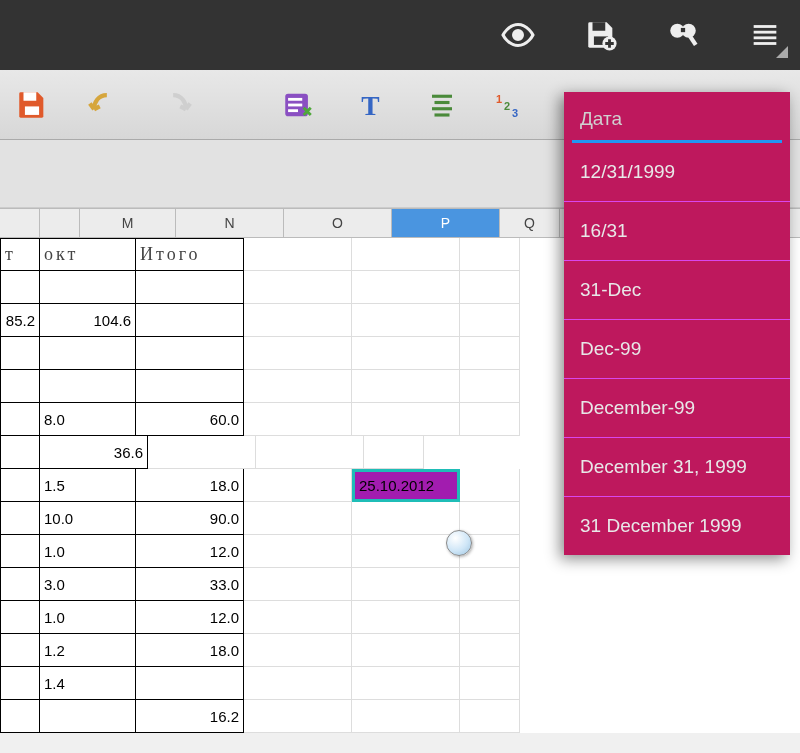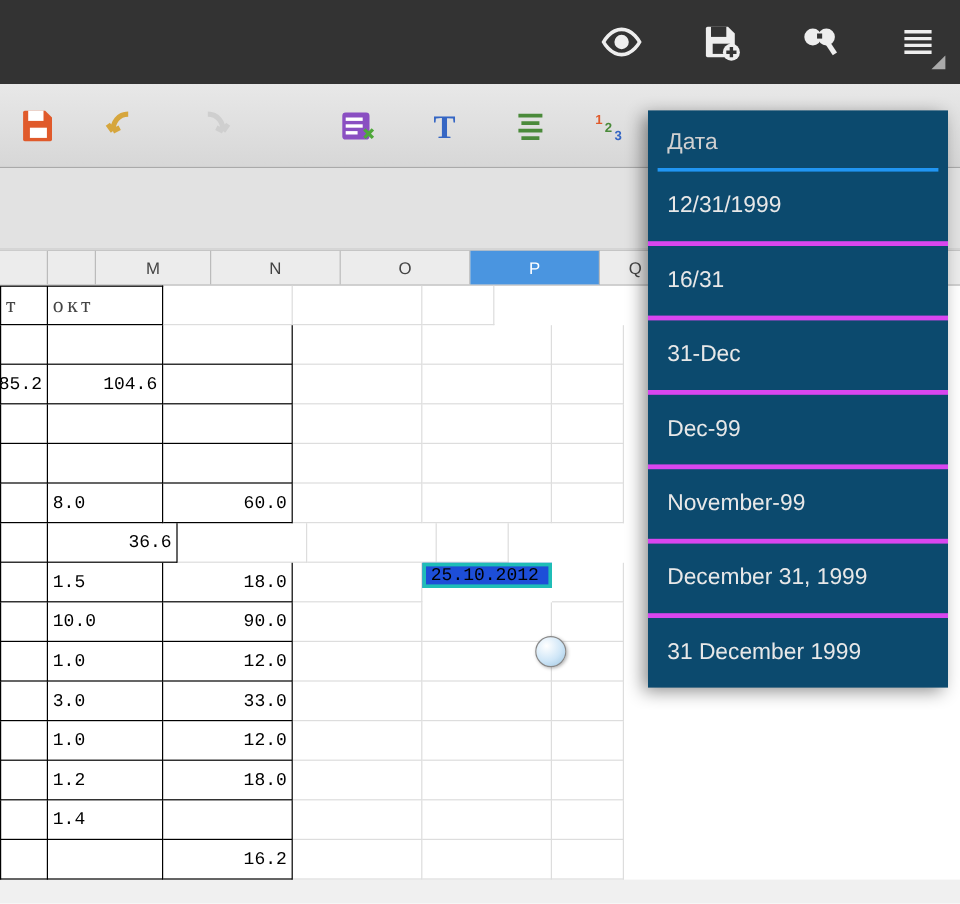--- a/index.html
+++ b/index.html
@@ -82,60 +82,60 @@
 
 
 .cell.bL { border-left:1px solid #000; }
 .cell.bR { border-right:1px solid #000; }
 .cell.bT { border-top:1px solid #000; }
 .cell.bB { border-bottom:1px solid #000; }
 
 
 .cell.selcell {
   border:3px solid #1fbdb7 !important;
-  background:#1d4ed8;
-  height:21px;
+  background:#a21caf;
+  height:33px;
 }
 
 
 .handle {
   position:absolute;
   width:26px; height:26px;
   border-radius:50%;
   background: radial-gradient(circle at 35% 30%, #fff, #cfe6f7 55%, #9cc4e0);
   border:1px solid #888;
   box-shadow: 1px 1px 3px rgba(0,0,0,.3);
 }
 
 
 .dropdown {
   position:absolute;
   top: 92px; right: 10px;
-  width: 250px;
-  background: #0c4a6e;
+  width: 226px;
+  background: #be185d;
   color:#e8e8e8;
   font-size: 19px;
   box-shadow: -4px 4px 14px rgba(0,0,0,.45);
   z-index: 50;
 }
 .dropdown .dd-title {
   padding: 16px 16px 10px 16px;
   color: #d0d0d0;
 }
 .dropdown .dd-underline {
   height:3px; background:#2196f3; margin: 0 8px;
 }
 .dropdown .dd-item {
   padding: 18px 16px;
-  border-bottom: 4px solid #d946ef;
+  border-bottom: 1px solid #d946ef;
 }
 .dropdown .dd-item:last-child { border-bottom:none; }
 
 .serif { font-family: "Times New Roman", Times, serif; letter-spacing:3px; font-size:18px; color:#444; }
-.val { font-family: Liberation Mono, monospace; }
+.val { font-family: Liberation Sans, sans-serif; }
 </style>
 </head>
 <body>
 
 <div class="titlebar">
   <div class="ticon">
     <svg width="36" height="36" viewBox="0 0 24 24" fill="none" stroke="#eee" stroke-width="2">
       <path d="M2 12s3.5-7 10-7 10 7 10 7-3.5 7-10 7S2 12 2 12z"></path>
         <circle cx="12" cy="12" r="3" fill="#eee"></circle>
     </svg>
@@ -232,20 +232,21 @@
     <div class="colhdr cP sel">P</div>
     <div class="colhdr cQ">Q</div>
   </div>
 
   <div class="gridwrap">
     <div class="cells">
 
       <div class="row">
         <div class="cell cL leftal serif bL bR bT bB">т</div>
         <div class="cell cM leftal serif bR bT bB">окт</div>
+        <div class="cell cN leftal serif bR bT bB">Итого</div>
         <div class="cell cO"></div>
         <div class="cell cP"></div>
         <div class="cell cQ"></div>
       </div>
 
       <div class="row">
         <div class="cell cL bL bR bB"></div>
         <div class="cell cM bR bB"></div>
         <div class="cell cN bR bB"></div>
         <div class="cell cO"></div>
@@ -364,16 +365,16 @@
   </div>
 </div>
 
 <div class="dropdown">
   <div class="dd-title">Дата</div>
   <div class="dd-underline"></div>
   <div class="dd-item">12/31/1999</div>
   <div class="dd-item">16/31</div>
   <div class="dd-item">31-Dec</div>
   <div class="dd-item">Dec-99</div>
-  <div class="dd-item">November-99</div>
+  <div class="dd-item">December-99</div>
   <div class="dd-item">December 31, 1999</div>
   <div class="dd-item">31 December 1999</div>
 </div>
 
 </body></html>

